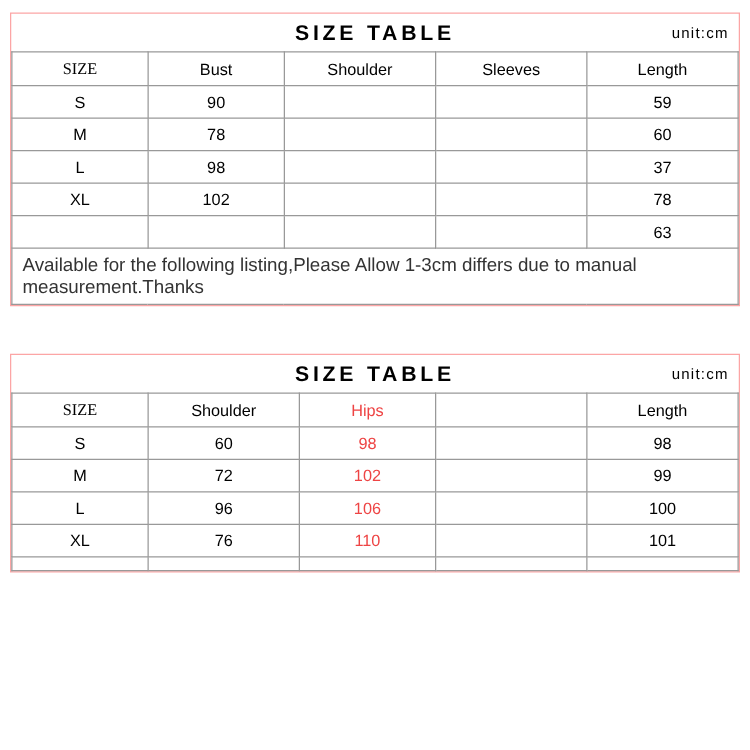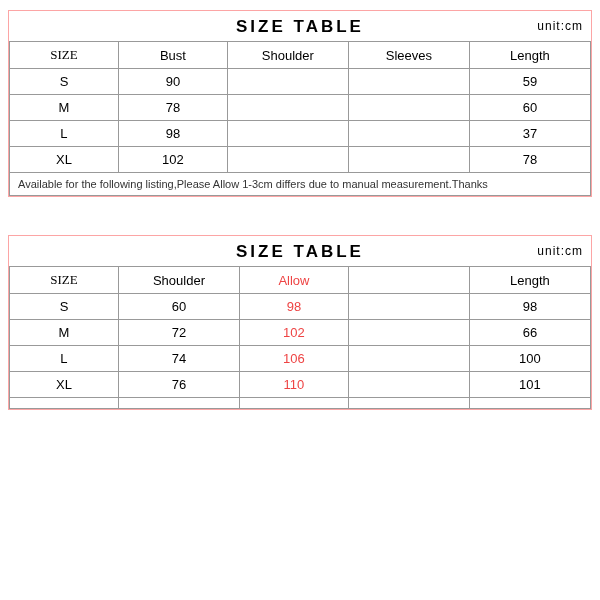--- a/index.html
+++ b/index.html
@@ -57,21 +57,21 @@
     .col-bust { width: 18%; }
     .col-shoulder { width: 20%; }
     .col-sleeves { width: 20%; }
     .col-length { width: 20%; }
     .col-waist { width: 20%; }
     .col-hips { width: 18%; color: #e44; }
     .col-empty { width: 20%; }
     .note-row td {
       text-align: left;
       padding: 5px 8px;
-      font-size: 11px;
+      font-size: 15px;
       color: #333;
       border-top: 1px solid #999;
     }
     .hips-val { color: #e44; }
     .empty-section {
       height: 18px;
     }
   </style>
 </head>
 <body>
@@ -115,62 +115,69 @@
           <td></td>
           <td>37</td>
         </tr>
         <tr>
           <td>XL</td>
           <td>102</td>
           <td></td>
           <td></td>
           <td>78</td>
         </tr>
+        <tr>
+          <td></td>
+          <td></td>
+          <td></td>
+          <td></td>
+          <td>63</td>
+        </tr>
         <tr class="note-row">
           <td colspan="5">Available for the following listing,Please Allow 1-3cm differs due to manual measurement.Thanks</td>
         </tr>
       </tbody>
     </table>
   </div>
 
   <div class="empty-section"></div>
 
   <div class="section">
     <div class="title-row">
       <span>SIZE  TABLE</span>
       <span class="unit-label">unit:cm</span>
     </div>
     <table>
       <thead>
         <tr>
           <th class="col-size">SIZE</th>
           <th class="col-waist">Shoulder</th>
-          <th class="col-hips">Allow</th>
+          <th class="col-hips">Hips</th>
           <th class="col-empty"></th>
           <th class="col-length">Length</th>
         </tr>
       </thead>
       <tbody>
         <tr>
           <td>S</td>
           <td>60</td>
           <td class="hips-val">98</td>
           <td></td>
           <td>98</td>
         </tr>
         <tr>
           <td>M</td>
           <td>72</td>
           <td class="hips-val">102</td>
           <td></td>
-          <td>66</td>
+          <td>99</td>
         </tr>
         <tr>
           <td>L</td>
-          <td>74</td>
+          <td>96</td>
           <td class="hips-val">106</td>
           <td></td>
           <td>100</td>
         </tr>
         <tr>
           <td>XL</td>
           <td>76</td>
           <td class="hips-val">110</td>
           <td></td>
           <td>101</td>

